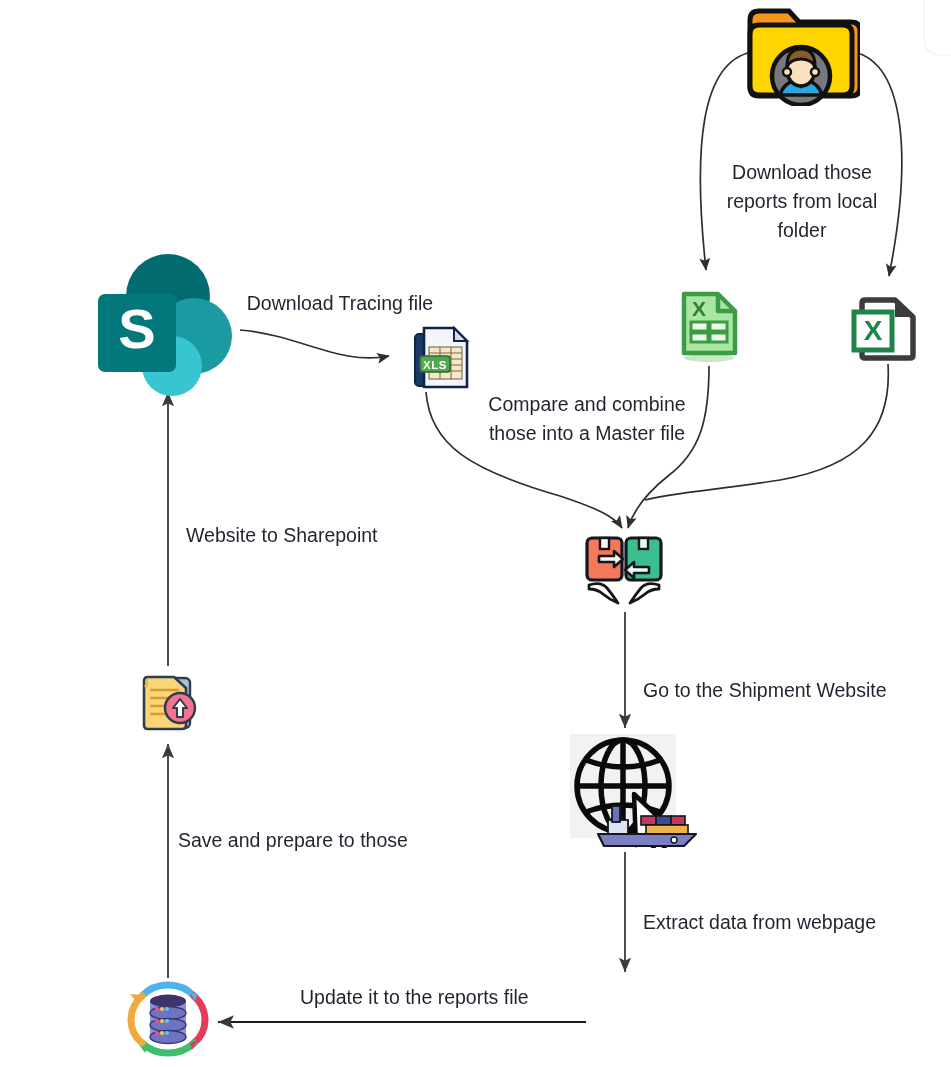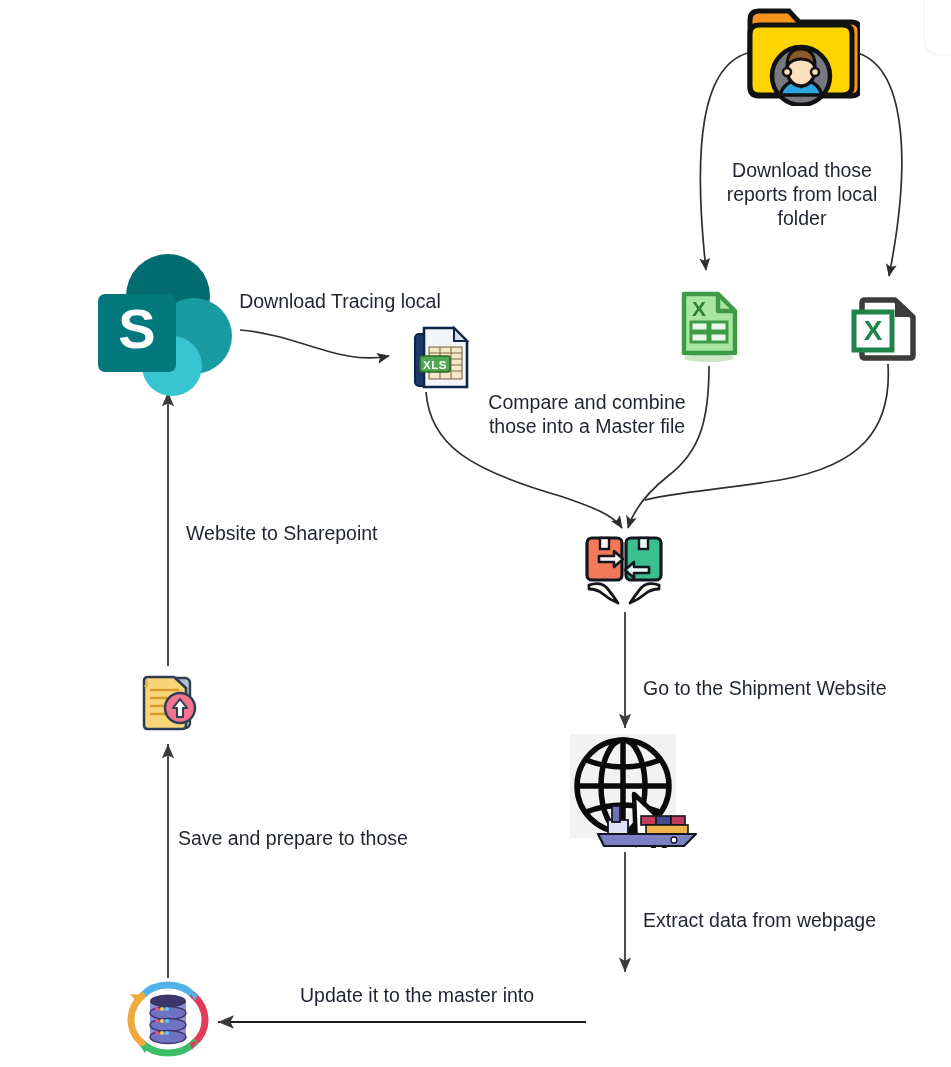--- a/index.html
+++ b/index.html
@@ -25,21 +25,21 @@
     height: 1067px;
     pointer-events: none;
   }
   .node {
     position: absolute;
   }
   .label {
     position: absolute;
     color: #1f2430;
     font-size: 19.5px;
-    line-height: 24px;
+    line-height: 29px;
     text-align: center;
     white-space: pre-line;
     font-family: "Liberation Sans", sans-serif;
   }
   .label.left { text-align: left; }
   .corner-artifact {
     position: absolute;
     right: -14px;
     top: -16px;
     width: 40px;
@@ -237,28 +237,28 @@
       </g>
       <circle cx="44" cy="40" r="15" fill="#F2728F" stroke="#2C3E50" stroke-width="2.4"></circle>
       <path d="M44 31 l7 9 h-4 v9 h-6 v-9 h-4 z" fill="#ffffff" stroke="#2C3E50" stroke-width="2" stroke-linejoin="round"></path>
     </svg>
   </div>
 
   <div class="label" style="left:702px; top:158px; width:200px;">Download those
 reports from local
 folder</div>
 
-  <div class="label" style="left:238px; top:289px; width:204px;">Download Tracing local</div>
+  <div class="label" style="left:238px; top:289px; width:204px;">Download Tracing file</div>
 
   <div class="label" style="left:477px; top:390px; width:220px;">Compare and combine
 those into a Master file</div>
 
   <div class="label left" style="left:186px; top:521px; width:220px;">Website to Sharepoint</div>
 
   <div class="label left" style="left:643px; top:657px; width:270px;margin-top:19px;">Go to the Shipment Website</div>
 
   <div class="label left" style="left:178px; top:826px; width:266px;">Save and prepare to those</div>
 
   <div class="label left" style="left:643px; top:908px; width:260px;">Extract data from webpage</div>
 
-  <div class="label left" style="left:300px; top:983px; width:258px;">Update it to the master into</div>
+  <div class="label left" style="left:300px; top:983px; width:258px;">Update it to the reports file</div>
 
 </div>
 
 </body></html>

